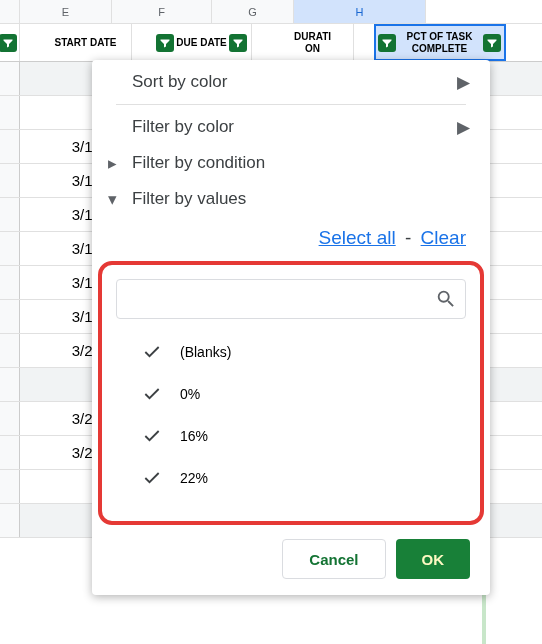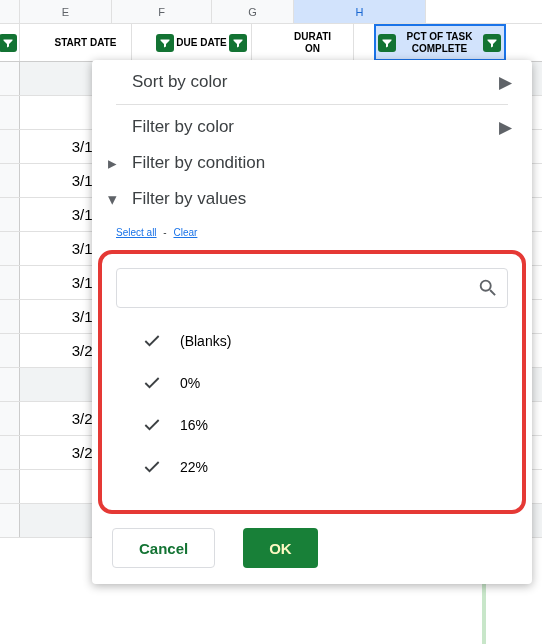--- a/index.html
+++ b/index.html
@@ -26,44 +26,44 @@
   .left-header-stub .filter-btn { margin-left: auto; }
   
   
   .data-area { position: relative; }
   .data-row { display: flex; height: 34px; border-bottom: 1px solid #e0e0e0; }
   .row-stub { width: 20px; border-right: 1px solid #ccc; background: #f8f9fa; }
   .cell { border-right: 1px solid #e0e0e0; display: flex; align-items: center; justify-content: flex-end; padding-right: 6px; font-size: 15px; }
   .group-row { background: #f1f3f4; }
   
   
-  .filter-menu { position: absolute; top: 60px; left: 92px; width: 440px; background: #fff; box-shadow: 0 2px 10px rgba(0,0,0,0.3); border-radius: 4px; padding: 0 0 16px 0; z-index: 10; }
+  .filter-menu { position: absolute; top: 60px; left: 92px; width: 398px; background: #fff; box-shadow: 0 2px 10px rgba(0,0,0,0.3); border-radius: 4px; padding: 0 0 16px 0; z-index: 10; }
   .menu-section { padding: 4px 0; }
   .menu-item { display: flex; align-items: center; padding: 8px 24px 8px 40px; font-size: 17px; color: #3c4043; position: relative; cursor: pointer; }
   .menu-item .submenu-arrow { position: absolute; right: 20px; color: #5f6368; }
   .menu-item .expand-arrow { position: absolute; left: 16px; color: #5f6368; }
   .menu-divider { border: none; border-top: 1px solid #e0e0e0; margin: 4px 24px; }
   
-  .select-links { padding: 6px 24px 12px 24px; font-size: 10px; }
+  .select-links { padding: 6px 24px 12px 24px; font-size: 19px; text-align: right; }
   .select-links a { color: #1a73e8; text-decoration: underline; cursor: pointer; }
   .select-links span { color: #3c4043; margin: 0 4px; }
   
   .highlight-box { border: 4px solid #e53935; border-radius: 14px; margin: 0 6px 4px 6px; padding: 14px 14px 22px 14px; }
   
   .search-box { position: relative; border: 1px solid #dadce0; border-radius: 4px; height: 40px; display: flex; align-items: center; padding: 0 8px; margin-bottom: 12px; }
   .search-box input { border: none; outline: none; flex: 1; font-size: 15px; background: transparent; }
   .search-icon { width: 22px; height: 22px; color: #5f6368; }
   .search-icon svg { width: 22px; height: 22px; fill: #5f6368; }
   
   .value-list { padding-left: 24px; }
   .value-item { display: flex; align-items: center; height: 42px; font-size: 14px; cursor: pointer; }
   .checkmark { width: 24px; height: 24px; margin-right: 16px; display: flex; align-items: center; justify-content: center; }
   .checkmark svg { width: 20px; height: 20px; stroke: #3c4043; stroke-width: 2.2; fill: none; }
   
-  .menu-buttons { display: flex; gap: 28px; padding: 10px 20px 0 20px; }
+  .menu-buttons { display: flex; justify-content: flex-end; gap: 10px; padding: 10px 20px 0 20px; }
   .btn { border-radius: 4px; font-size: 15px; font-weight: 600; height: 40px; padding: 0 26px; cursor: pointer; border: none; }
   .btn-cancel { background: #fff; border: 1px solid #dadce0; color: #137333; }
   .btn-ok { background: #188038; color: #fef9c3; }
   
   .sel-edge { position: absolute; right: 56px; top: 62px; width: 4px; height: 572px; background: #c8e6c9; }
 </style>
 </head>
 <body>
 
 <div class="col-letters">

